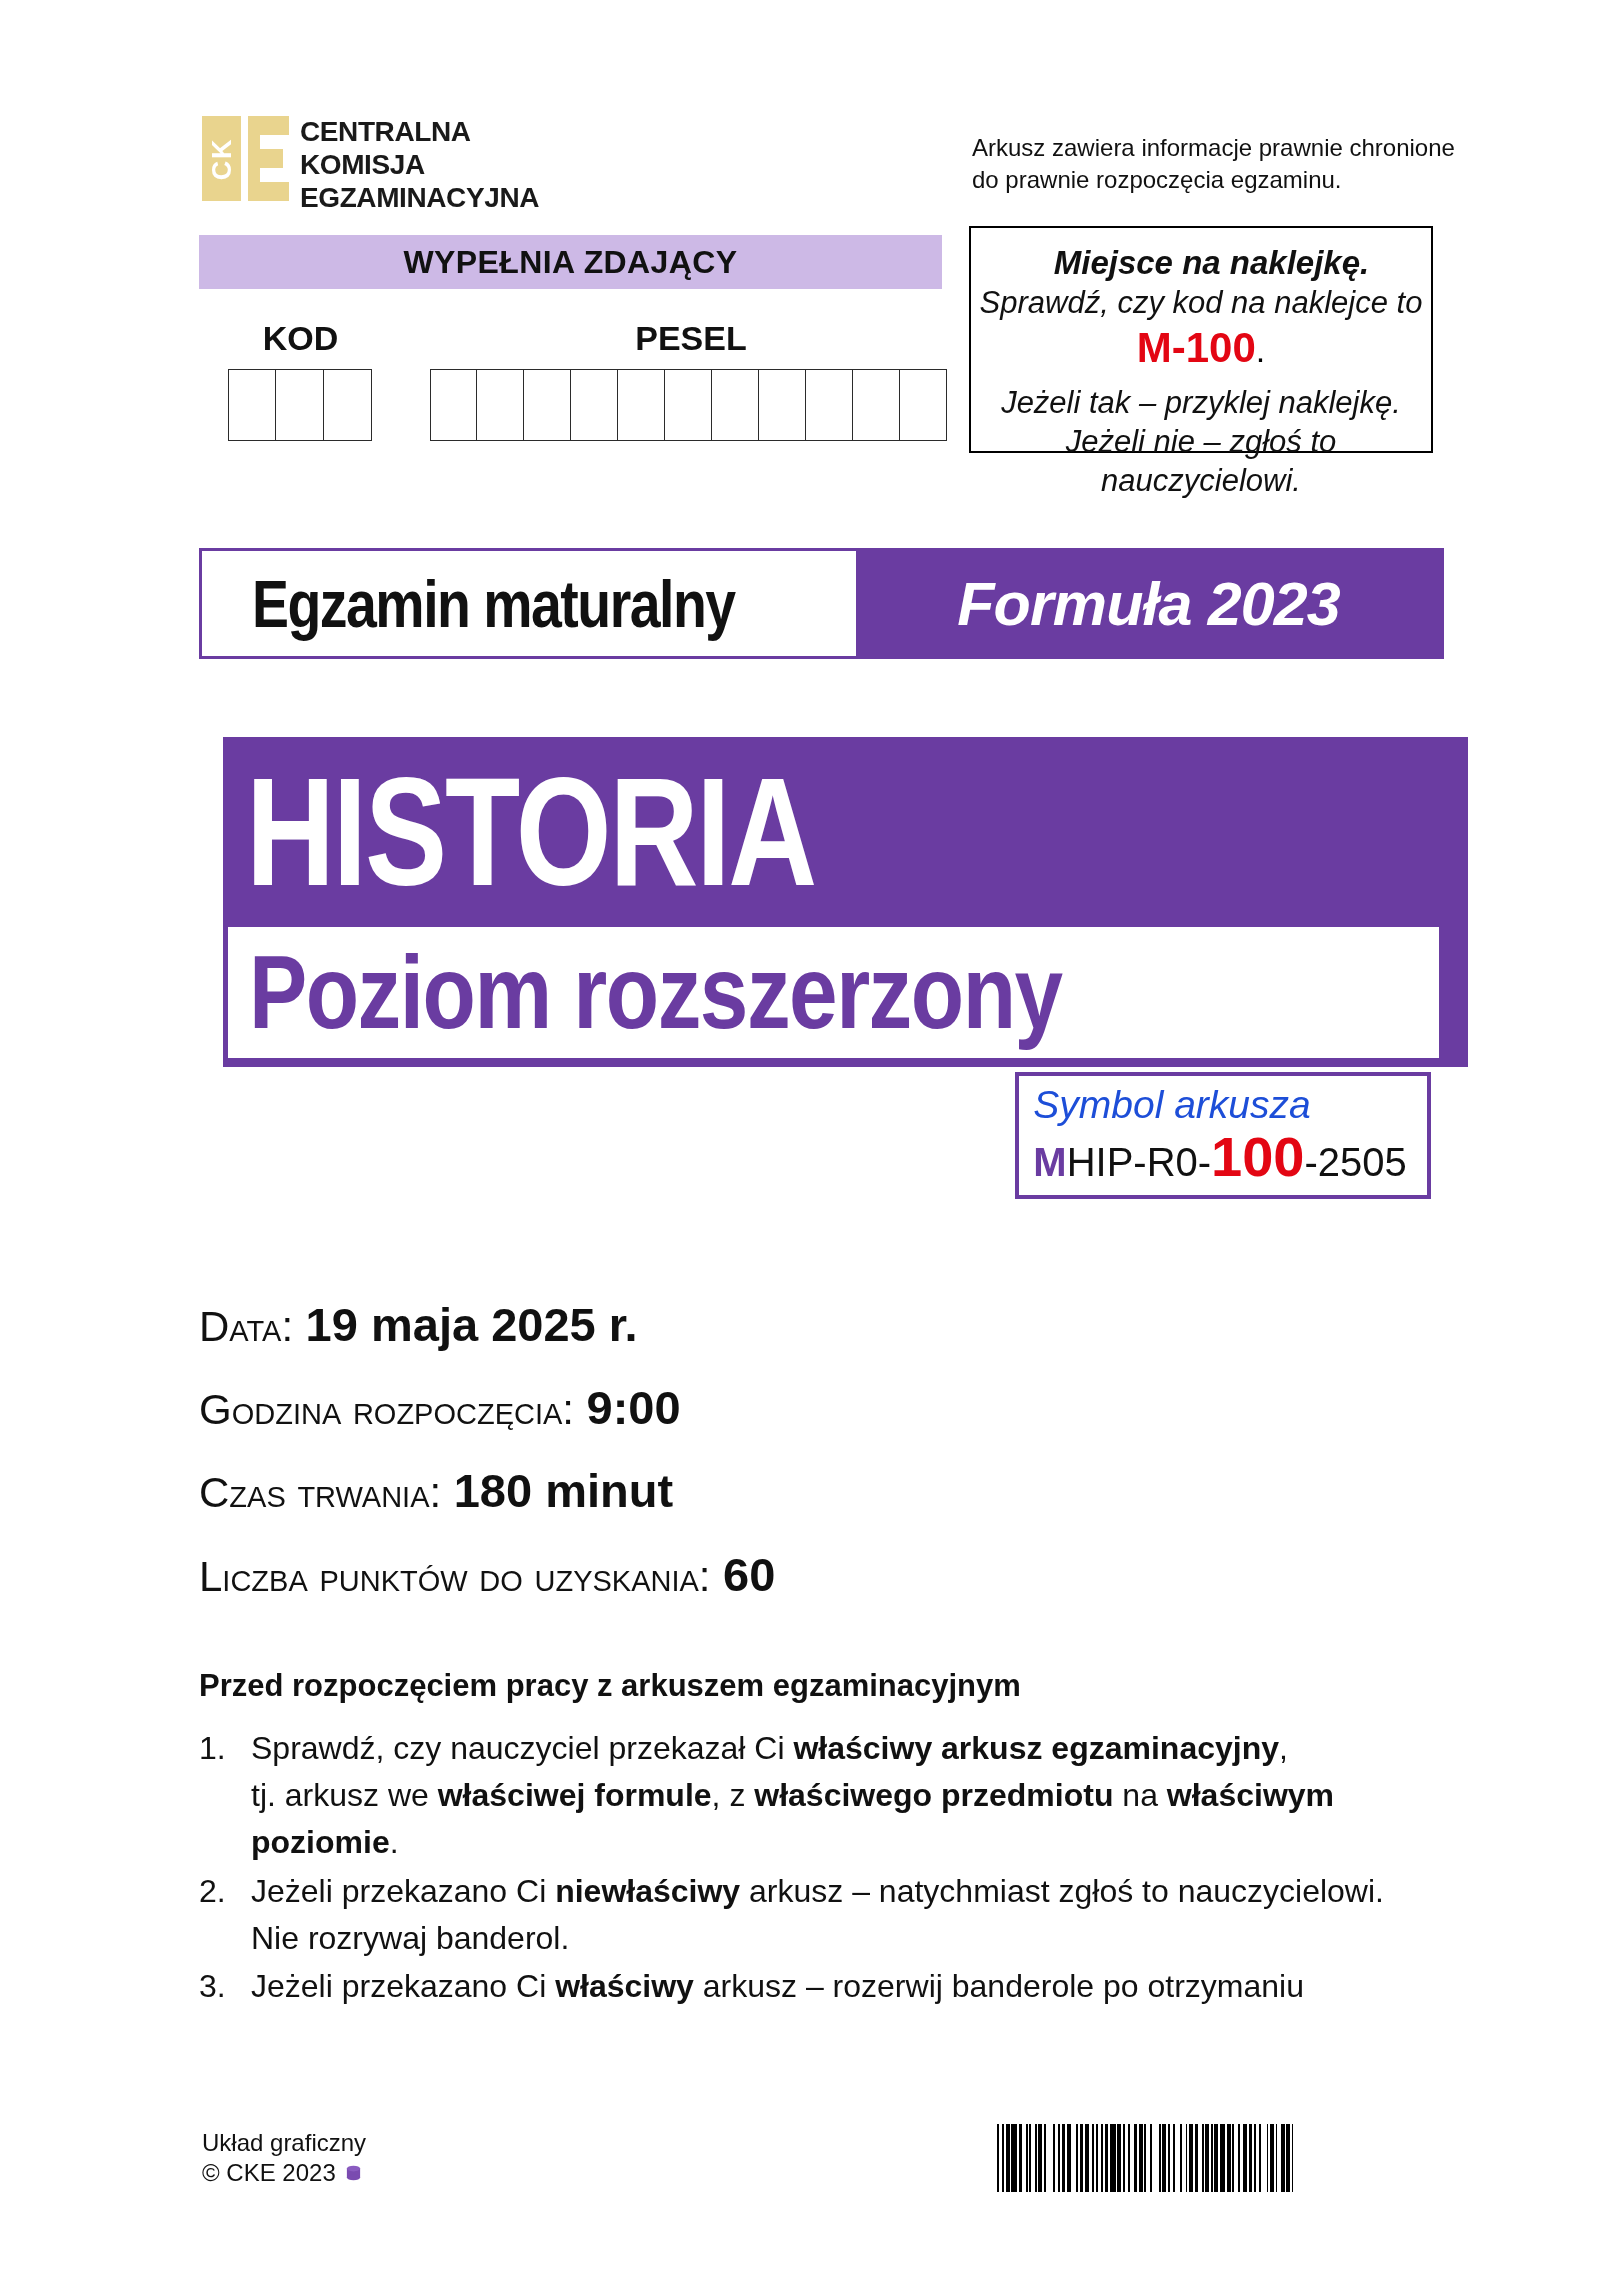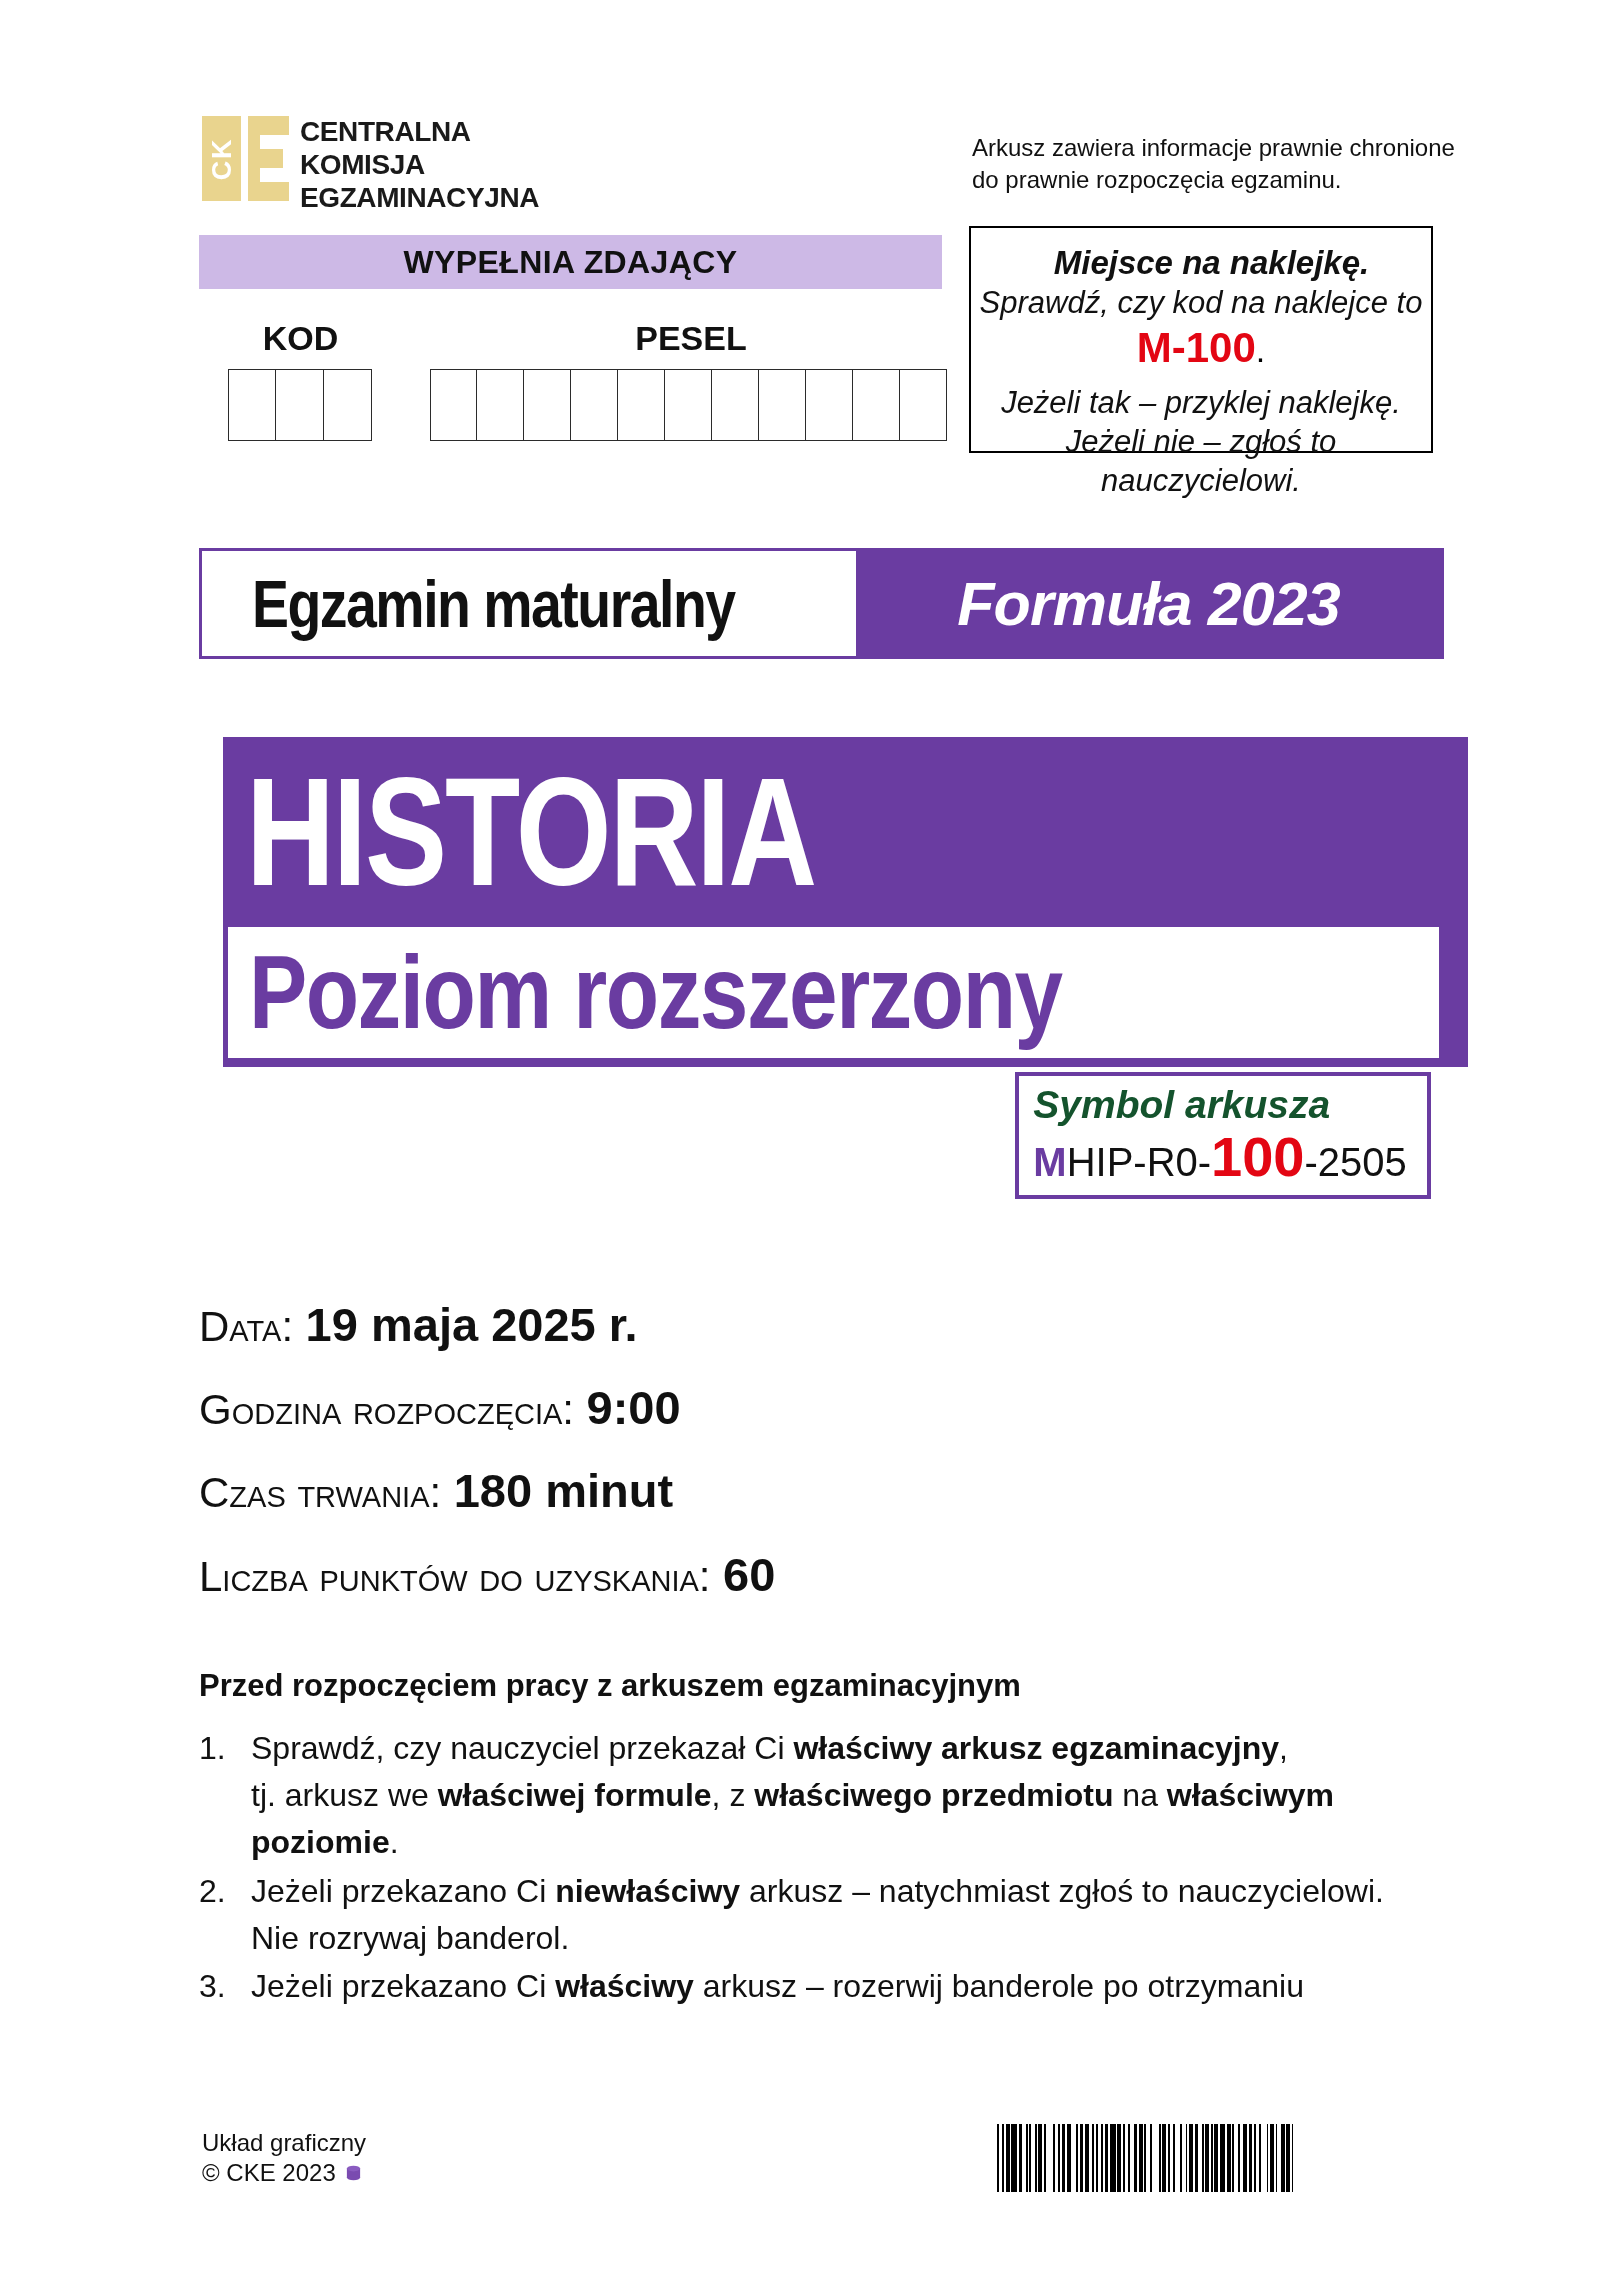--- a/index.html
+++ b/index.html
@@ -83,21 +83,21 @@
   .level-band span {
     color:#6a3ca1; font-weight:bold; font-size:104px; letter-spacing:-1.8px;
     transform:scaleX(0.84); transform-origin:left center; margin-left:21.5px; white-space:nowrap;
   }
 
   
   .symbol-box {
     left:1015px; top:1072px; width:416px; height:127px; background:#fff;
     border:4.5px solid #6a3ca1; padding:5.4px 0 0 14.3px;
   }
-  .symbol-box .lbl { color:#14532d; font-style:italic; font-size:39px; line-height:47px;font-weight:bold; }
+  .symbol-box .lbl { color:#1d4ed8; font-style:italic; font-size:39px; line-height:47px; }
   .symbol-code { font-size:40px; line-height:57px; white-space:nowrap; }
   .symbol-code .seg-purple { color:#6a3ca1; font-weight:bold; }
   .symbol-code .seg-red { color:#e30613; font-weight:bold; font-size:56px; }
 
   
   .info-line { left:199px; white-space:nowrap; }
   .info-line .lbl { font-variant:small-caps; font-size:42px; }
   .info-line .val { font-weight:bold; font-size:47px; margin-left:12.5px; }
   .i0 { top:1297px; } .i1 { top:1380px; } .i2 { top:1463px; } .i3 { top:1547px; }
 

